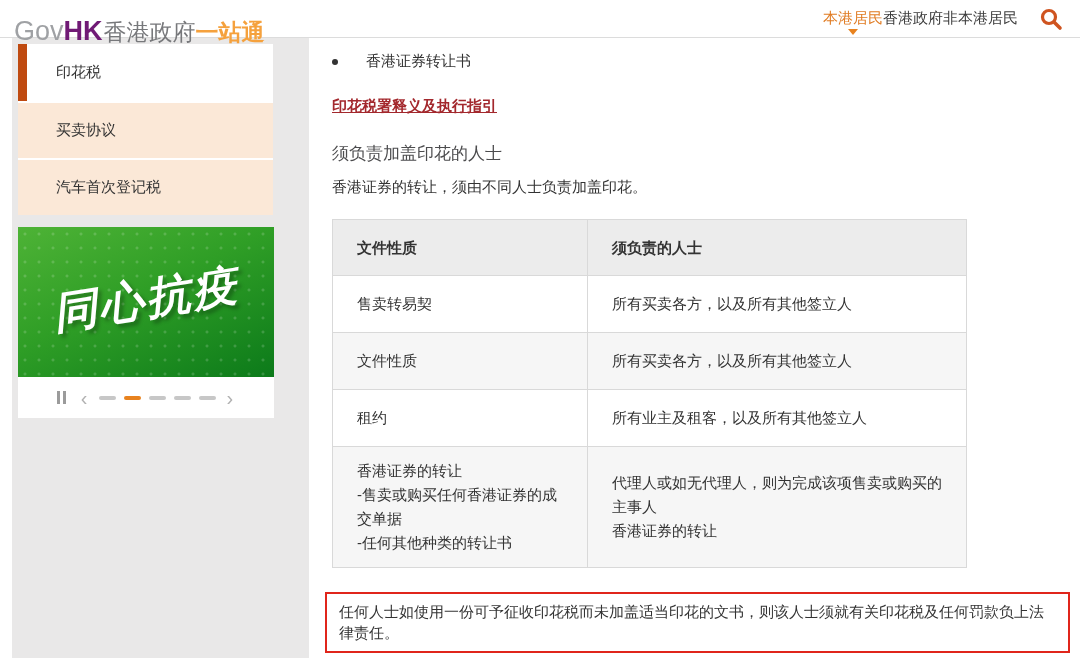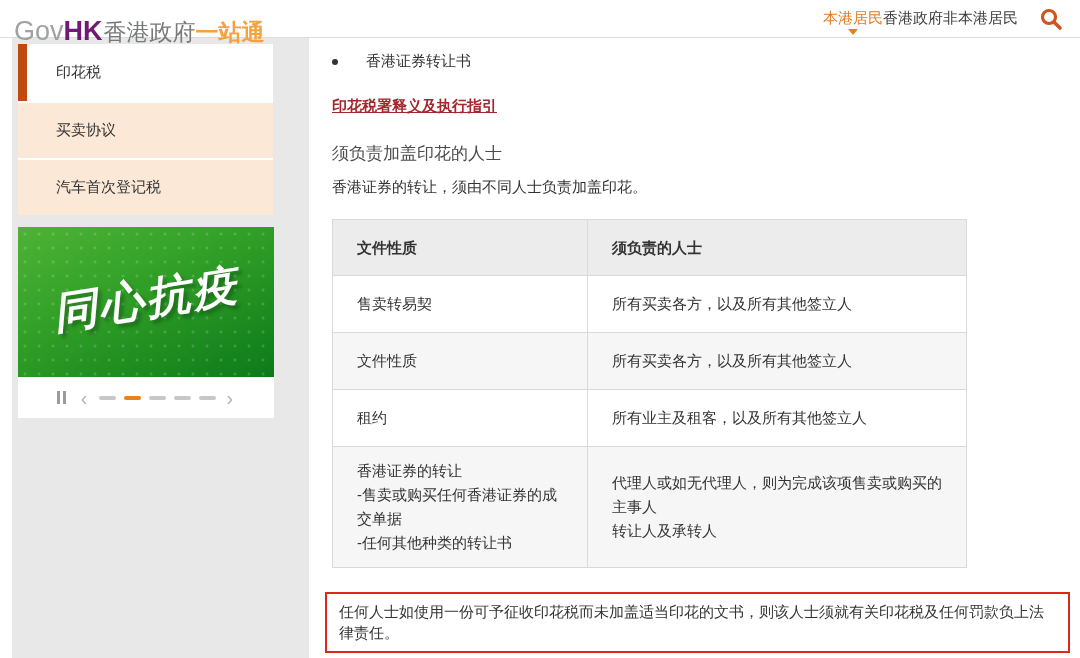--- a/index.html
+++ b/index.html
@@ -171,21 +171,21 @@
         </tr>
         <tr class="short">
           <td>租约</td>
           <td>所有业主及租客，以及所有其他签立人</td>
         </tr>
         <tr>
           <td>香港证券的转让
 -售卖或购买任何香港证券的成交单据
 -任何其他种类的转让书</td>
           <td>代理人或如无代理人，则为完成该项售卖或购买的主事人
-转让人及承转人</td>
+香港证券的转让</td>
         </tr>
       </tbody>
     </table>
 
     <div class="notice">任何人士如使用一份可予征收印花税而未加盖适当印花的文书，则该人士须就有关印花税及任何罚款负上法律责任。</div>
 
   </div>
 </div>
 
 </body></html>

